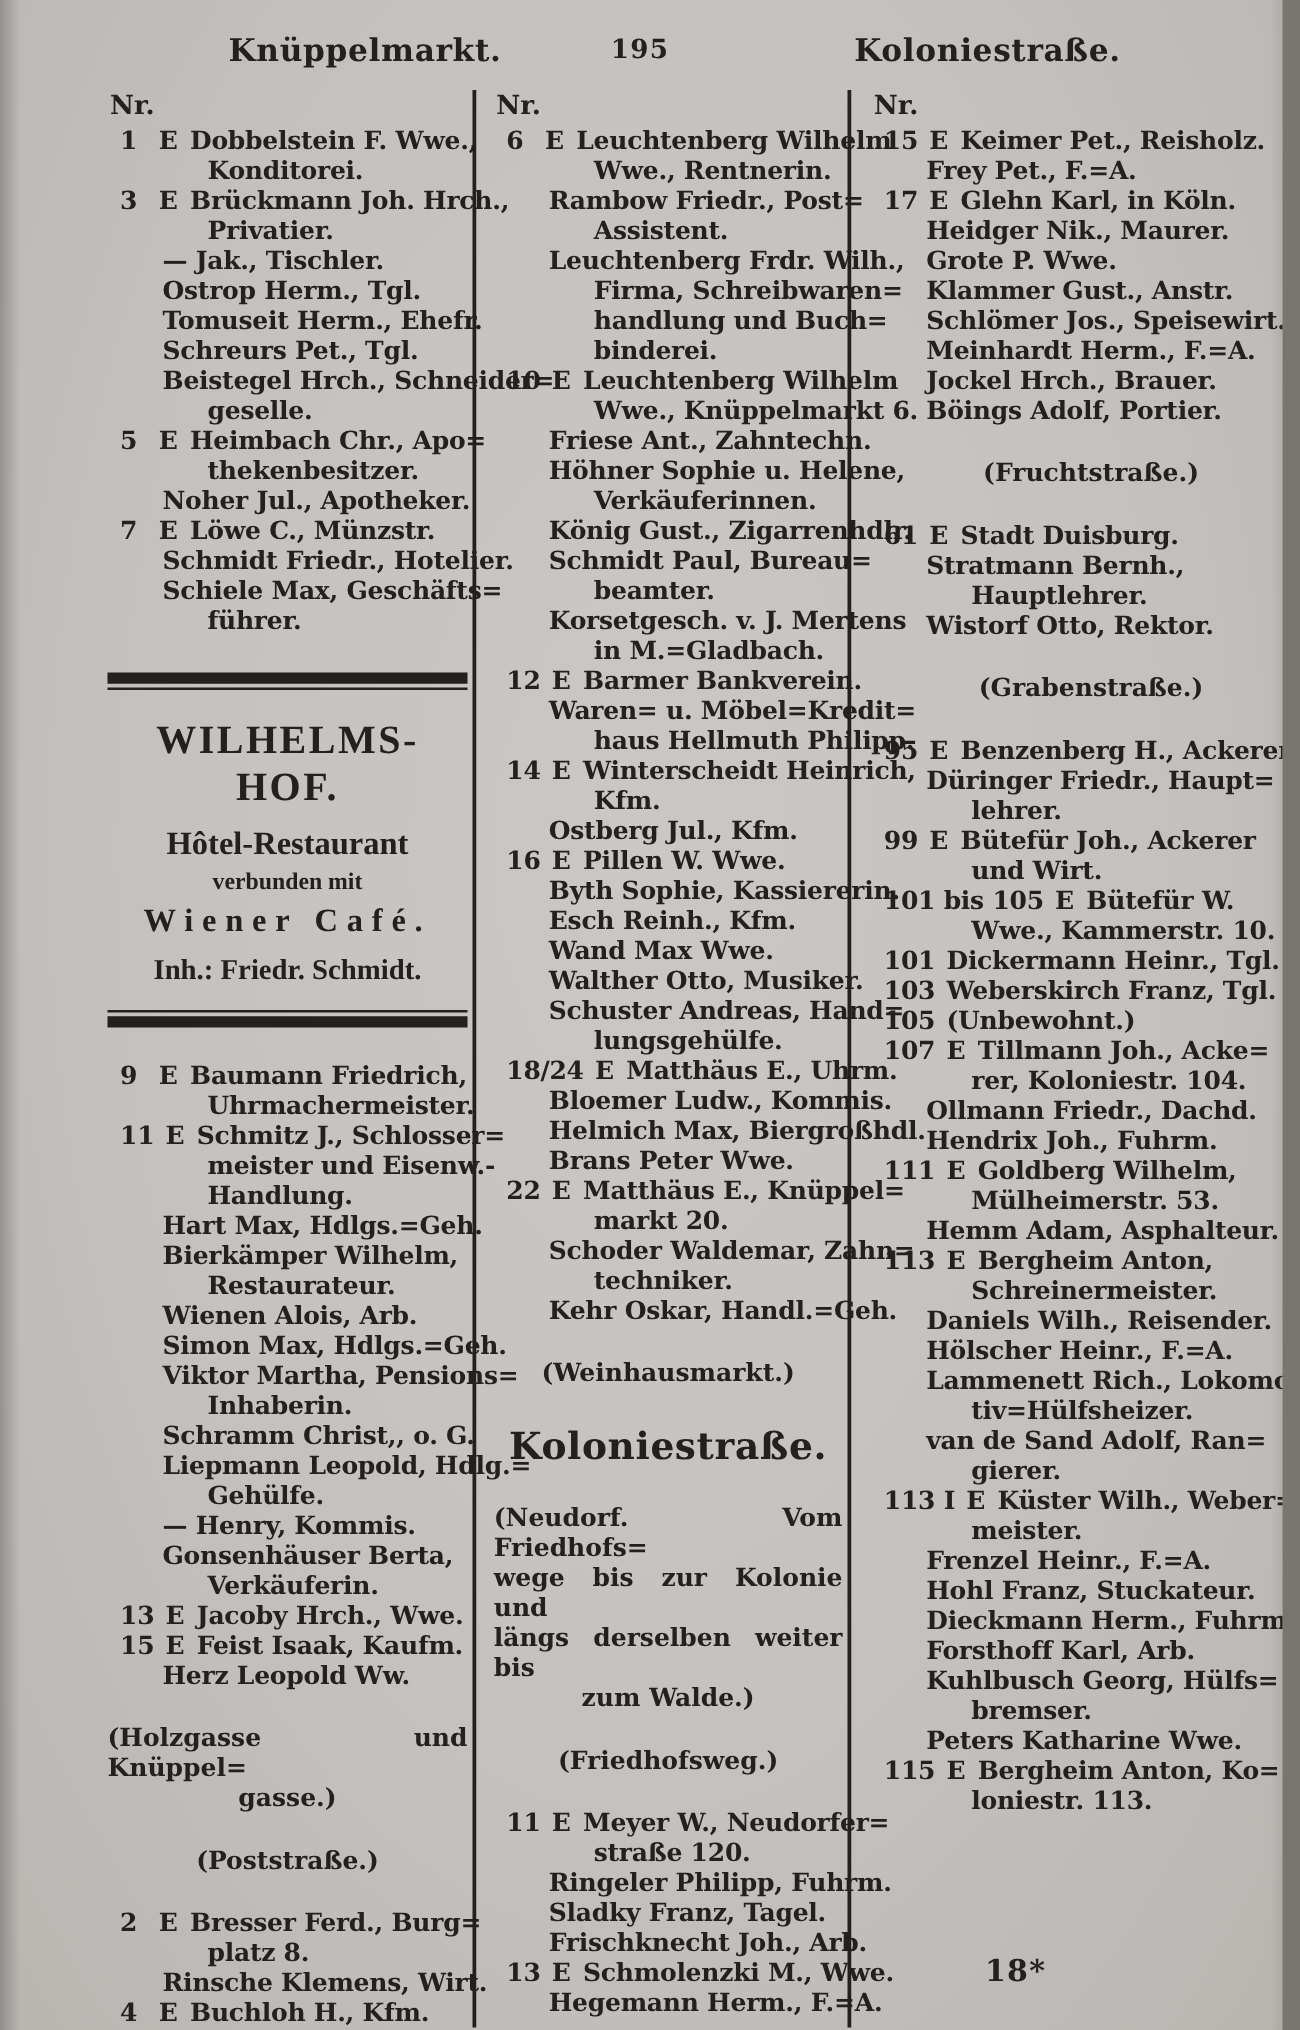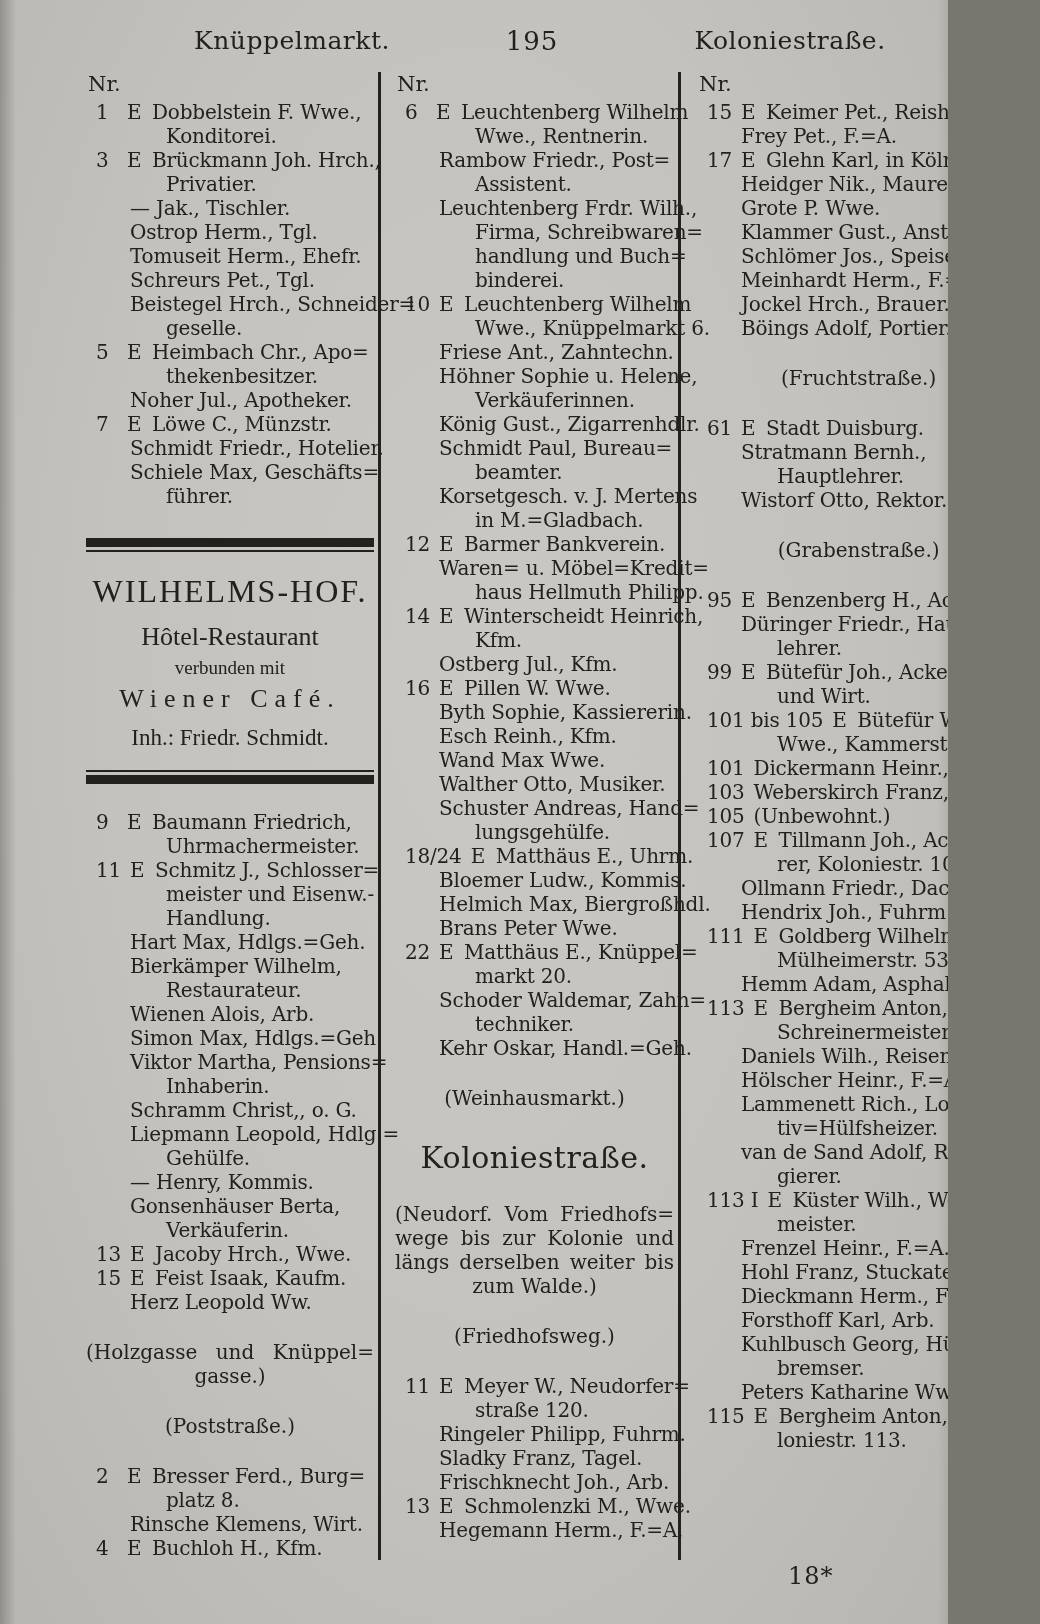--- a/index.html
+++ b/index.html
@@ -1,29 +1,29 @@
 <!DOCTYPE html>
 <html><head>
 <meta charset="utf-8">
 <style>
   html,body{margin:0;padding:0;background:#77766f;}
   .page{
-    position:relative;width:948px;height:1624px;overflow:hidden;
+    position:relative;width:1026px;height:1624px;overflow:hidden;
     background:radial-gradient(ellipse at 50% 42%, #c9c8c4 0%, #c3c2be 55%, #b7b6b1 100%);
-    color:#23211d;font-family:"DejaVu Serif",serif;font-weight:400;
+    color:#23211d;font-family:"DejaVu Serif",serif;font-weight:700;
   }
   .page::before{
     content:"";position:absolute;inset:0;pointer-events:none;
     background:linear-gradient(90deg,rgba(25,25,22,.25),rgba(25,25,22,0) 16px),
                linear-gradient(270deg,rgba(25,25,22,.08),rgba(25,25,22,0) 10px);
   }
   .header{position:absolute;top:0;left:0;width:100%;height:70px;}
   .h{position:absolute;top:26px;transform:translateX(-50%);font-size:25px;letter-spacing:.5px;white-space:nowrap;}
   .h1{left:292px;}
-  .h2{left:532px;font-size:26px;letter-spacing:1px;}
+  .h2{left:512px;font-size:21px;letter-spacing:1px;}
   .h3{left:790px;}
   .cols{display:flex;align-items:stretch;margin-top:72px;}
   .col{box-sizing:border-box;}
   #col0{width:378px;padding:0 4px 0 86px;}
   #col1{width:300px;border-left:3px solid #23211d;padding:0 4px 0 14px;}
   #col2{flex:1;border-left:3px solid #23211d;padding:0 34px 0 16px;}
   .nr-label{font-size:21px;line-height:24px;margin:0 0 4px 2px;}
   .line{font-size:20px;line-height:24px;letter-spacing:-0.2px;white-space:nowrap;}
   .line.num{padding-left:10px;}
   .line.res{padding-left:44px;}

